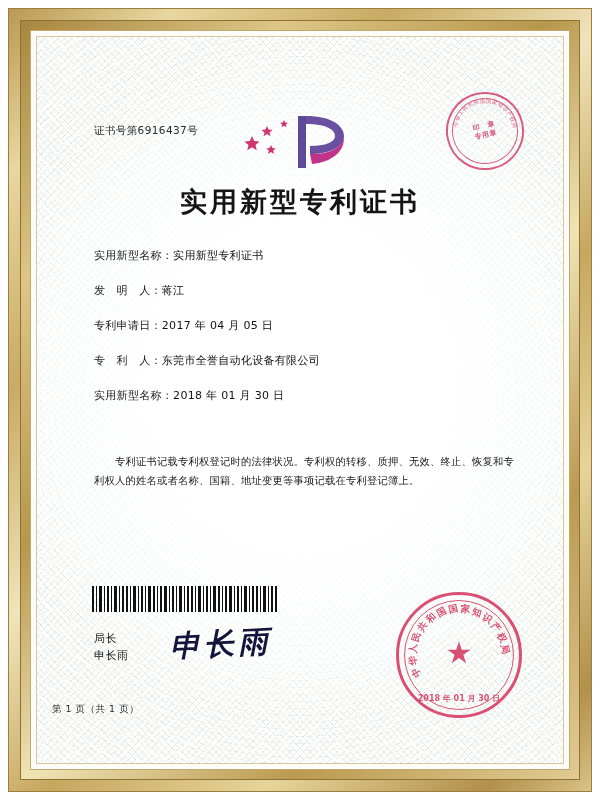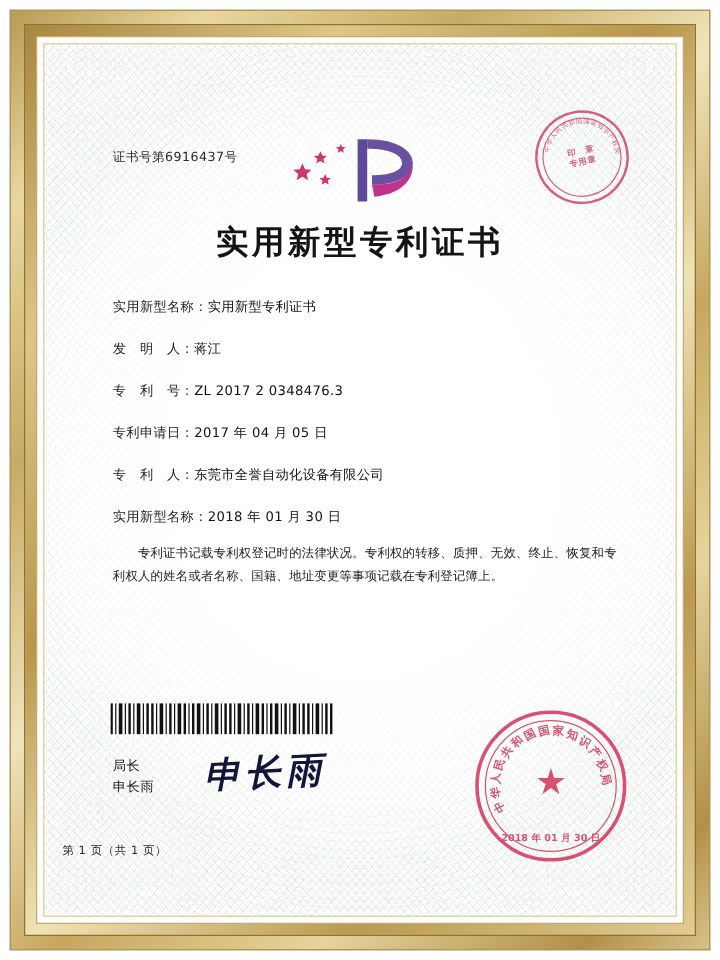--- a/index.html
+++ b/index.html
@@ -335,23 +335,20 @@
     </div>
 
     <div class="main-title">实用新型专利证书</div>
 
     <div class="fields">
       <div class="field-row">
         <span class="field-label">实用新型名称：</span><span class="field-value">实用新型专利证书</span>
       </div>
       <div class="field-row">
         <span class="field-label">发　明　人：</span><span class="field-value">蒋江</span>
-      </div>
-      <div class="field-row">
-        <span class="field-label">专　利　号：</span><span class="field-value">ZL 2017 2 0348476.3</span>
       </div>
       <div class="field-row">
         <span class="field-label">专利申请日：</span><span class="field-value">2017 年 04 月 05 日</span>
       </div>
       <div class="field-row">
         <span class="field-label">专　利　人：</span><span class="field-value">东莞市全誉自动化设备有限公司</span>
       </div>
       <div class="field-row">
         <span class="field-label">实用新型名称：</span><span class="field-value">2018 年 01 月 30 日</span>
       </div>

